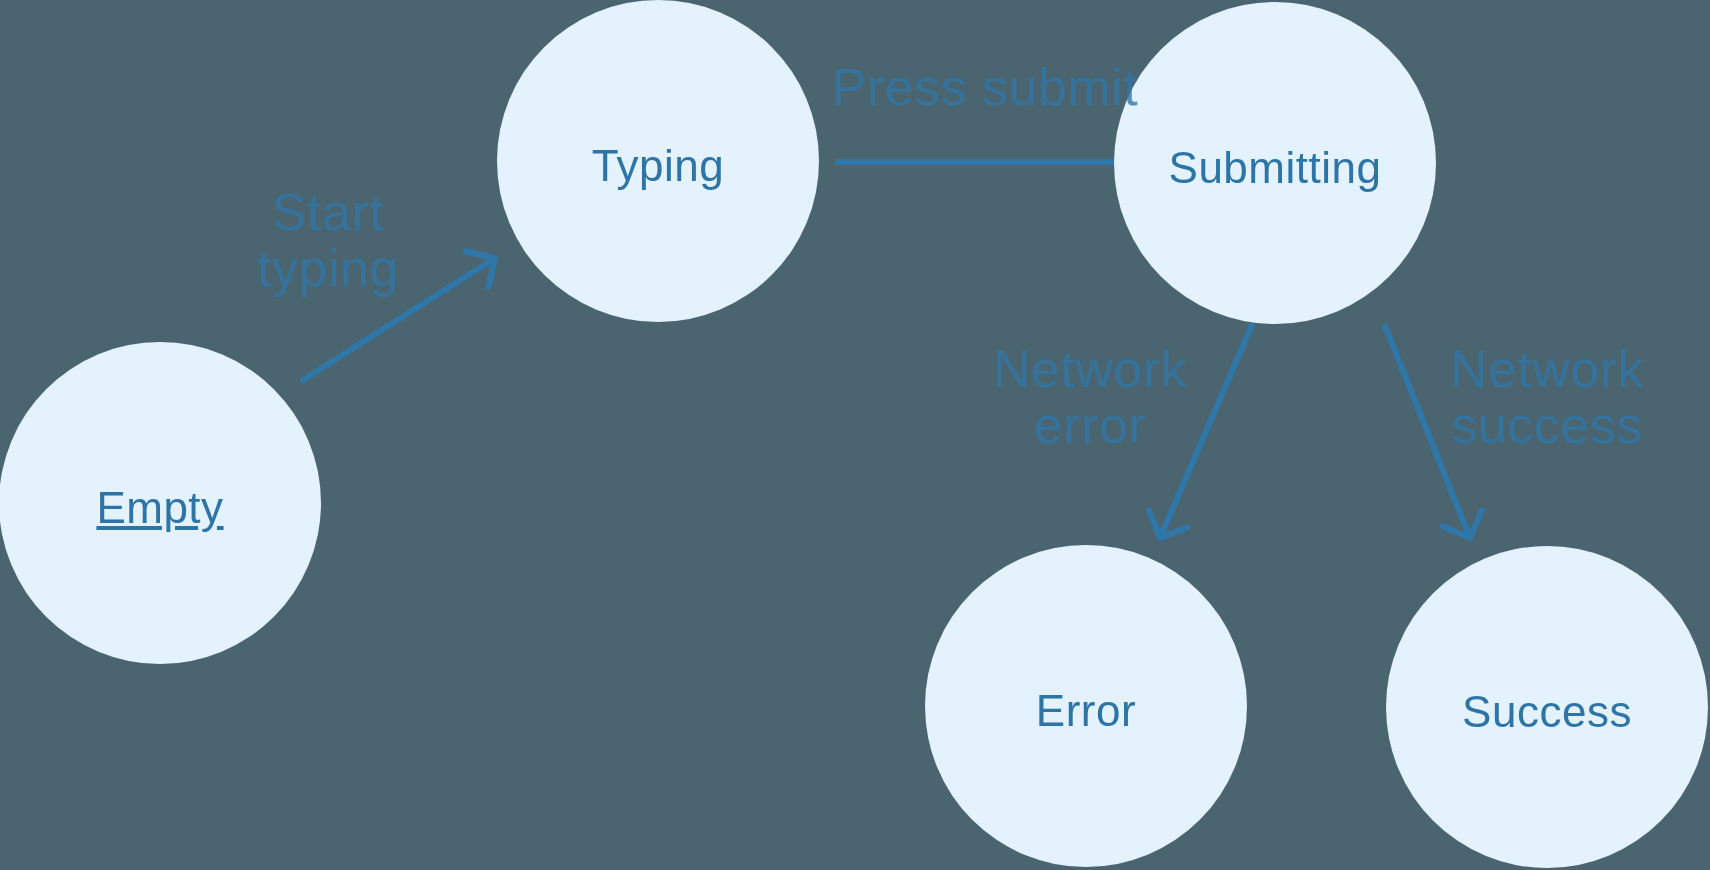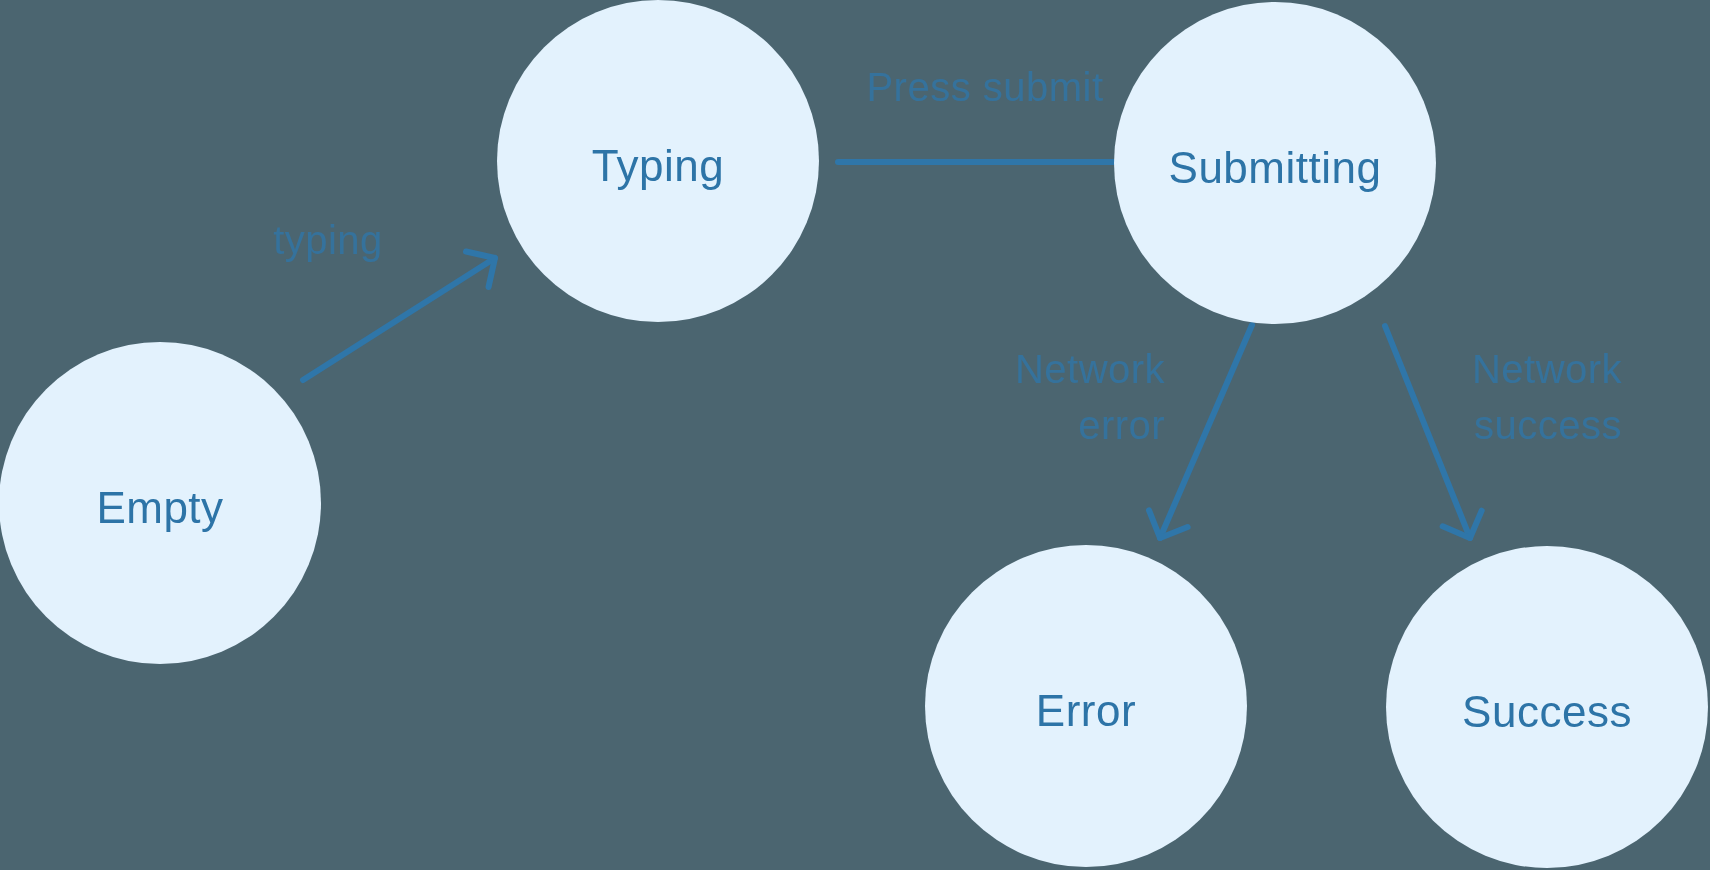--- a/index.html
+++ b/index.html
@@ -43,23 +43,23 @@
     color: var(--node-text);
     font-size: 44px;
     padding-top: 10px;
     letter-spacing: 0.5px;
   }
   .t-label {
     position: absolute;
     transform: translate(-50%, -50%);
     color: var(--label);
     opacity: 0.78;
-    font-size: 40px;
+    font-size: 52px;
     line-height: 56px;
-    text-align: right;
+    text-align: center;
     white-space: nowrap;
     letter-spacing: 0.5px;
   }
   .t-label span { display: block; }
 </style>
 </head>
 <body>
 
 <div class="canvas">
 
@@ -68,37 +68,38 @@
       <marker id="chev" markerUnits="userSpaceOnUse" markerWidth="30" markerHeight="52" viewBox="-27 -26 30 52" refX="0" refY="0" orient="auto" overflow="visible">
         <path d="M -21 -21 L 0 0 L -21 21"></path>
       </marker>
     </defs>
     <line x1="303" y1="380" x2="495" y2="258" marker-end="url(#chev)"></line>
     <line x1="838" y1="162" x2="1143" y2="162" marker-end="url(#chev)"></line>
     <line x1="1252" y1="325" x2="1160" y2="538" marker-end="url(#chev)"></line>
     <line x1="1385" y1="326" x2="1470" y2="538" marker-end="url(#chev)"></line>
   </svg>
 
-  <div class="state" style="left:-1px;  top:342px;">
+  <div class="state" style="left:-1px;  top:342px;text-decoration:underline;">
     <span>Empty</span>
   </div>
   <div class="state" style="left:497px; top:0px;">
     <span>Typing</span>
   </div>
   <div class="state" style="left:1114px;top:2px;">
     <span>Submitting</span>
   </div>
   <div class="state" style="left:925px; top:545px;">
     <span>Error</span>
   </div>
   <div class="state" style="left:1386px;top:546px;">
     <span>Success</span>
   </div>
 
   <div class="t-label" style="left:328px; top:240px;">
+    <span>Start</span>
     <span>typing</span>
   </div>
   <div class="t-label" style="left:985px; top:87px;">
     <span>Press submit</span>
   </div>
   <div class="t-label" style="left:1090px;top:397px;">
     <span>Network</span>
     <span>error</span>
   </div>
   <div class="t-label" style="left:1547px;top:397px;">

